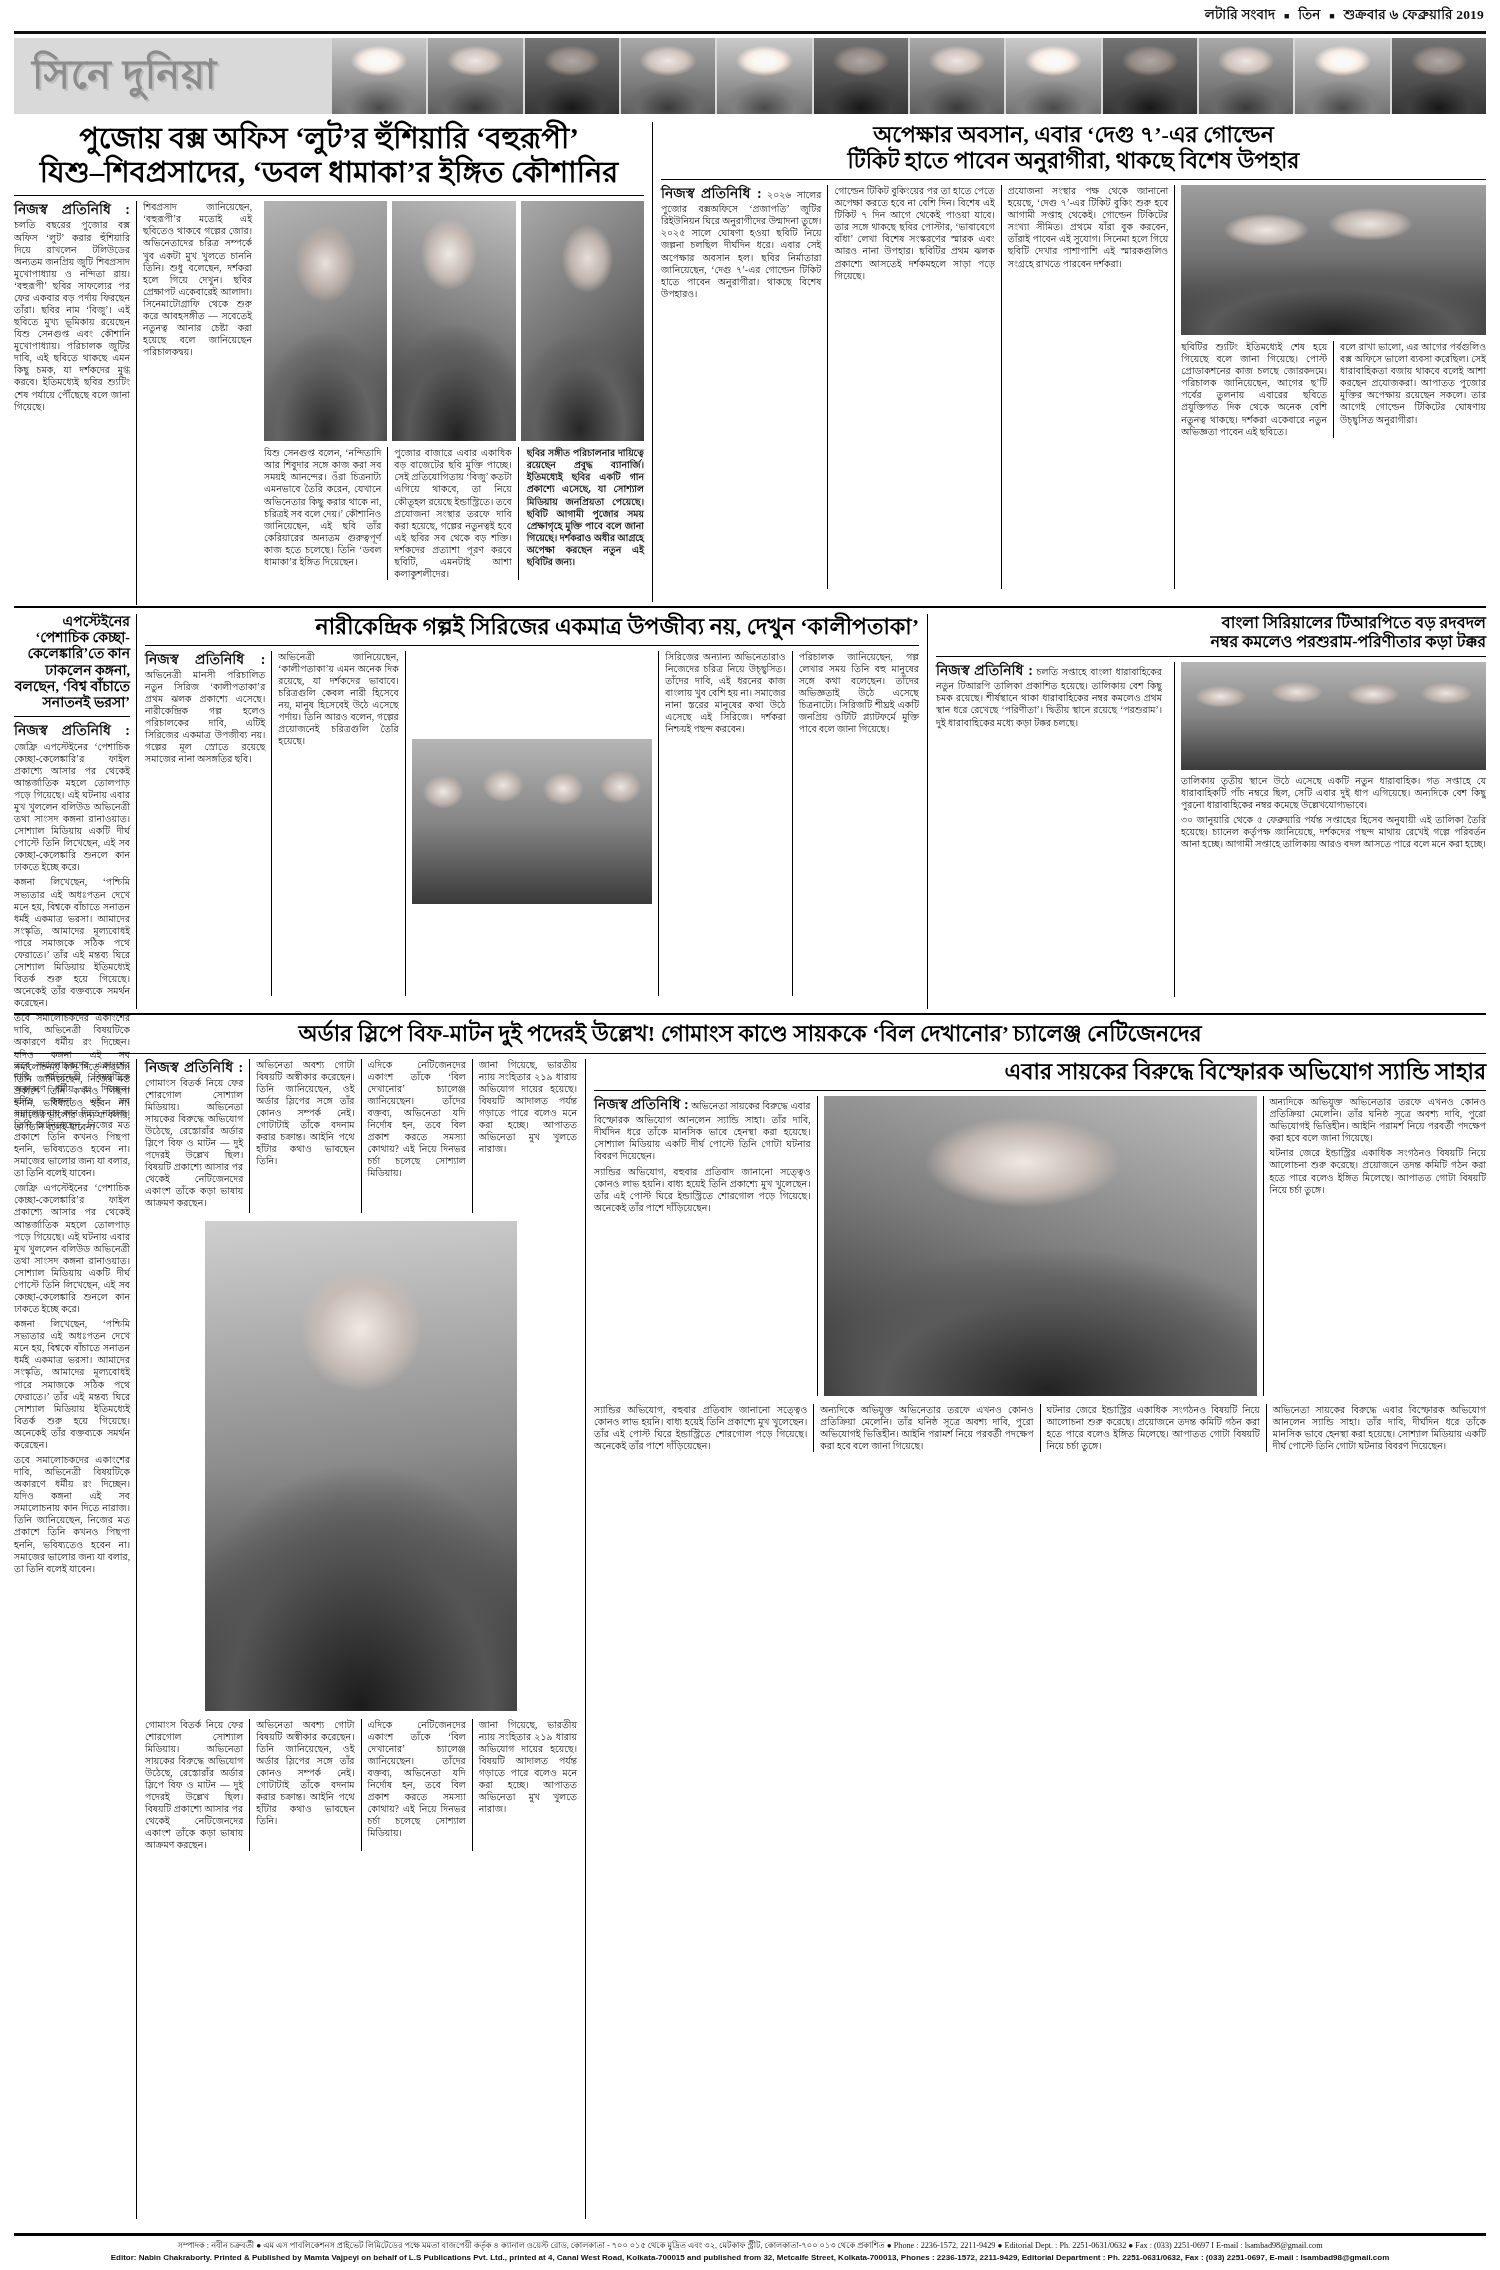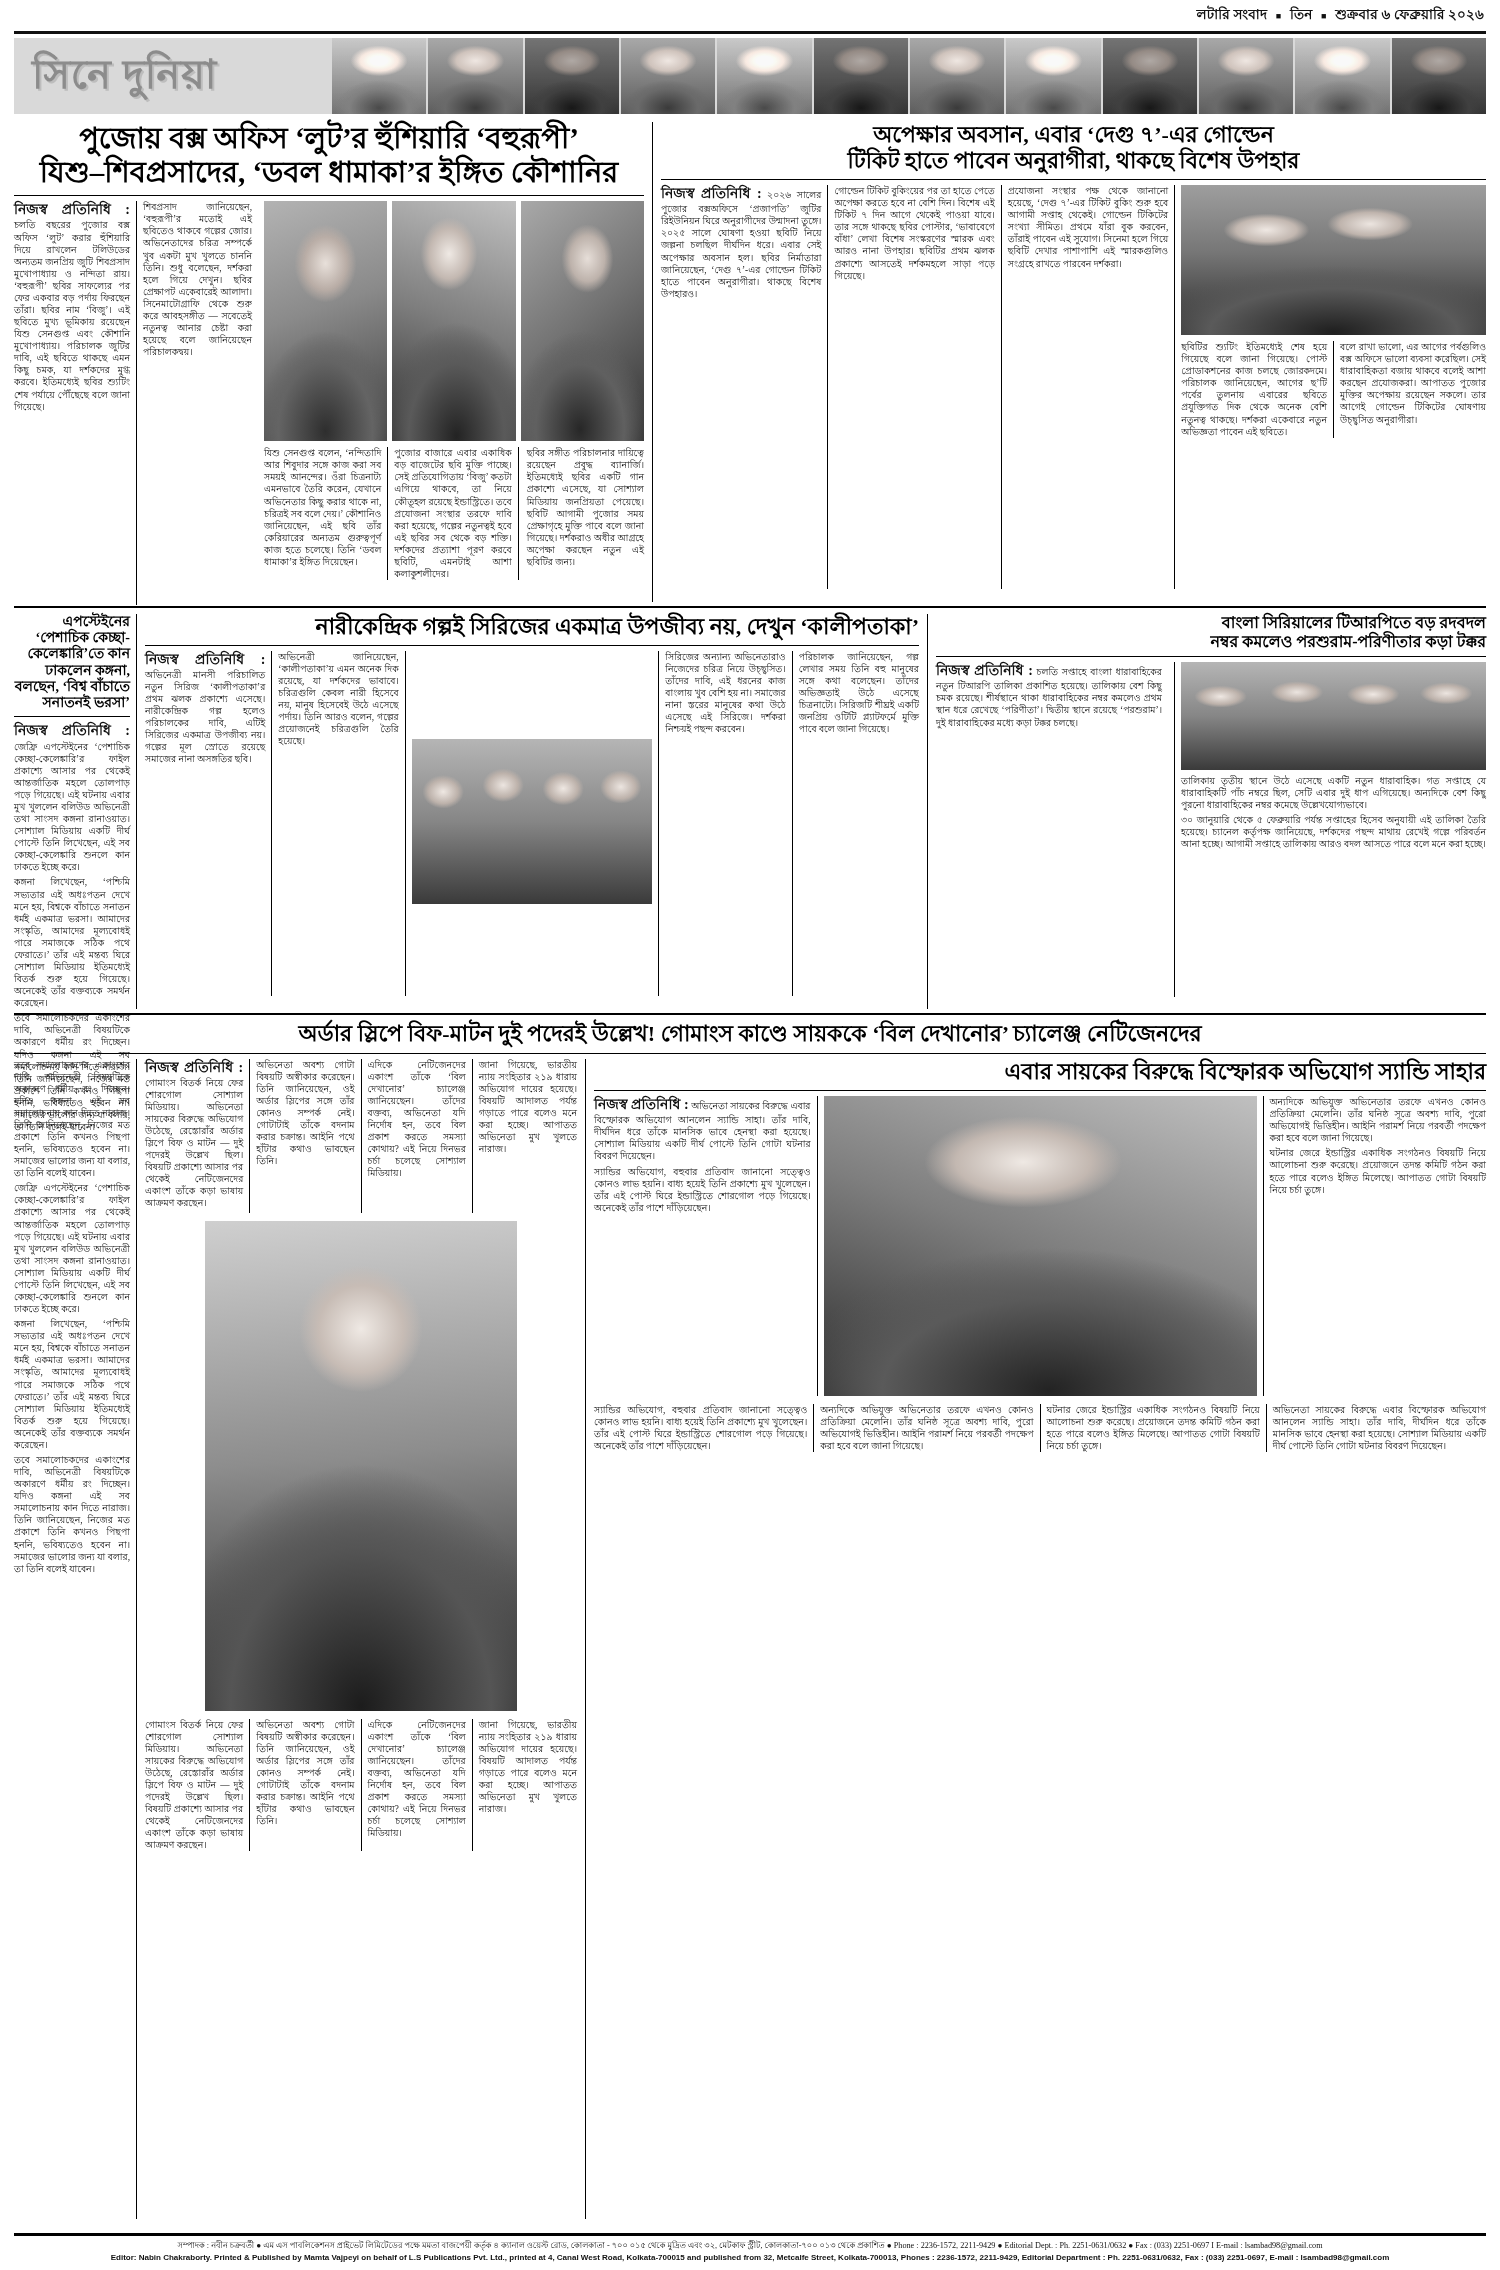--- a/index.html
+++ b/index.html
@@ -122,21 +122,21 @@
 </head>
 <body>
 
 <div class="page">
 
   <div class="dateline">
     <span>লটারি সংবাদ</span>
     <span class="sq">■</span>
     <span>তিন</span>
     <span class="sq">■</span>
-    <span>শুক্রবার ৬ ফেব্রুয়ারি ২০২৬</span>
+    <span>শুক্রবার ৬ ফেব্রুয়ারি 2019</span>
   </div>
   <div class="rule-thick"></div>
 
   <div class="masthead">
     <div class="logo">সিনে দুনিয়া</div>
     <div class="facestrip">
       <div class="face light">
           <i></i>
         </div>
       <div class="face">
@@ -199,21 +199,21 @@
             <div class="photo p2" style="flex:1;"></div>
             <div class="photo p3" style="flex:1;"></div>
           </div>
           <div class="flex" style="margin-top:6px;">
             <div style="flex:1;padding-right:6px;box-sizing:border-box;">
               <div class="body">যিশু সেনগুপ্ত বলেন, ‘নন্দিতাদি আর শিবুদার সঙ্গে কাজ করা সব সময়ই আনন্দের। ওঁরা চিত্রনাট্য এমনভাবে তৈরি করেন, যেখানে অভিনেতার কিছু করার থাকে না, চরিত্রই সব বলে দেয়।’ কৌশানিও জানিয়েছেন, এই ছবি তাঁর কেরিয়ারের অন্যতম গুরুত্বপূর্ণ কাজ হতে চলেছে। তিনি ‘ডবল ধামাকা’র ইঙ্গিত দিয়েছেন।</div>
             </div>
             <div class="col-rule" style="flex:1;padding:0 6px;box-sizing:border-box;">
               <div class="body">পুজোর বাজারে এবার একাধিক বড় বাজেটের ছবি মুক্তি পাচ্ছে। সেই প্রতিযোগিতায় ‘বিজু’ কতটা এগিয়ে থাকবে, তা নিয়ে কৌতূহল রয়েছে ইন্ডাস্ট্রিতে। তবে প্রযোজনা সংস্থার তরফে দাবি করা হয়েছে, গল্পের নতুনত্বই হবে এই ছবির সব থেকে বড় শক্তি। দর্শকদের প্রত্যাশা পূরণ করবে ছবিটি, এমনটাই আশা কলাকুশলীদের।</div>
             </div>
-            <div class="col-rule" style="flex:1;padding-left:8px;box-sizing:border-box;">
+            <div class="col-rule" style="flex:1;padding-left:8px;box-sizing:border-box;font-weight:bold;">
               <div class="body">ছবির সঙ্গীত পরিচালনার দায়িত্বে রয়েছেন প্রবুদ্ধ ব্যানার্জি। ইতিমধ্যেই ছবির একটি গান প্রকাশ্যে এসেছে, যা সোশ্যাল মিডিয়ায় জনপ্রিয়তা পেয়েছে। ছবিটি আগামী পুজোর সময় প্রেক্ষাগৃহে মুক্তি পাবে বলে জানা গিয়েছে। দর্শকরাও অধীর আগ্রহে অপেক্ষা করছেন নতুন এই ছবিটির জন্য।</div>
             </div>
           </div>
         </div>
       </div>
     </div>
 
     <div style="flex:0 0 1px;background:#000;"></div>
 
     <div style="flex:1;padding-left:8px;box-sizing:border-box;">

